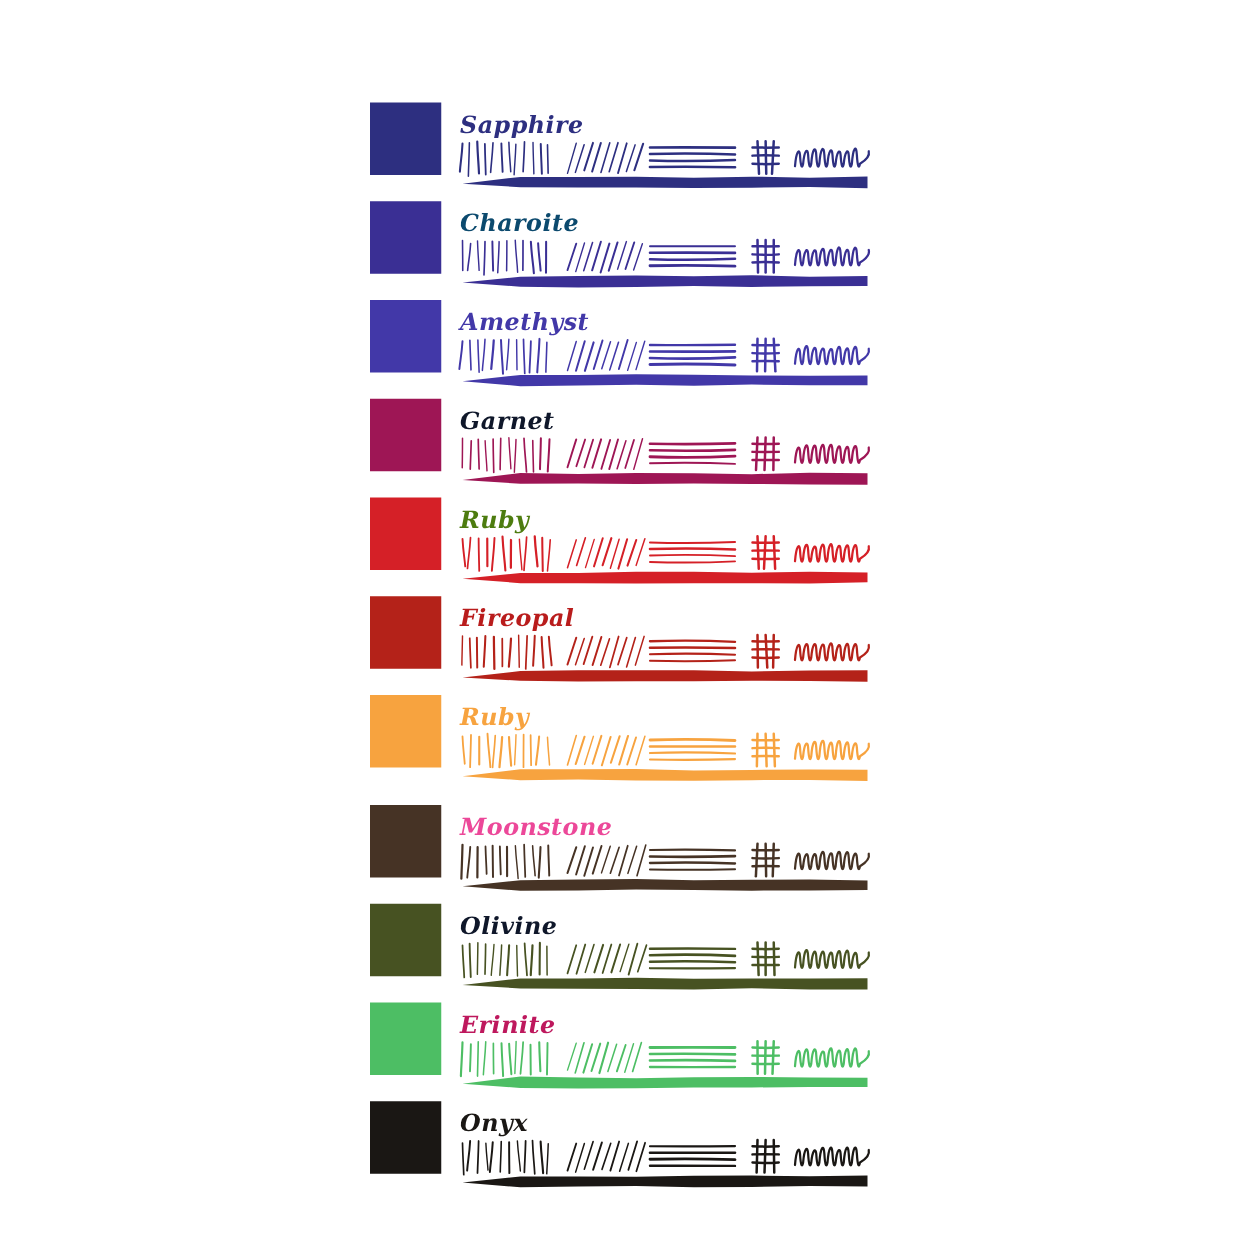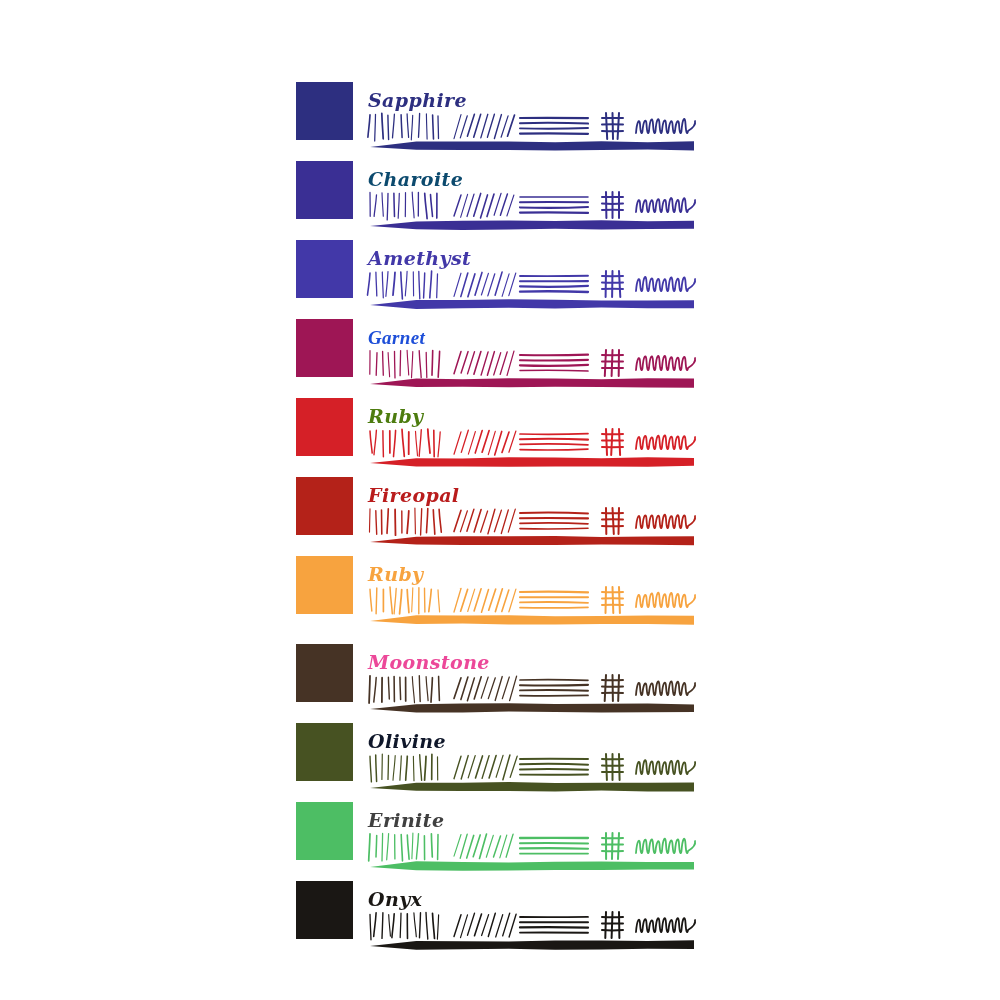--- a/index.html
+++ b/index.html
@@ -245,21 +245,21 @@
         <div style="position: absolute; left: 0px; top: 46px;">
           <svg width="330" height="20" viewBox="0 0 330 20" xmlns="http://www.w3.org/2000/svg">
             <path d="M2 10 L48.3 4.9 L94.6 5.0 L140.9 4.3 L187.1 4.8 L233.4 5.4 L279.7 5.5 L326.0 5.3 L326.0 13.2 L279.7 13.2 L233.4 12.6 L187.1 13.5 L140.9 12.7 L94.6 13.3 L48.3 13.9 Z" fill="#4238A8"></path>
           </svg>
         </div>
       </div>
     </div>
     <div class="swatch-row" style="top: 319px;">
       <div class="color-chip" title="Garnet" style="background: rgb(158, 22, 85);"></div>
       <div class="sample-area">
-        <div class="ink-name" style="color: #1d4ed8; font-family: Liberation Serif, serif;">Garnet</div>
+        <div class="ink-name" style="color: #0f172a;">Garnet</div>
         <div class="strokes">
           <svg width="330" height="50" viewBox="0 0 330 50" xmlns="http://www.w3.org/2000/svg">
             <g>
               <path d="M2.0 2.5 C2.0 14.3 1.9 17.3 1.8 26.2" stroke="#9E1655" stroke-width="1.20" fill="none" stroke-linecap="round"></path>
               <path d="M9.0 4.7 C8.7 16.0 8.4 19.0 8.2 27.3" stroke="#9E1655" stroke-width="1.34" fill="none" stroke-linecap="round"></path>
               <path d="M14.6 3.4 C14.8 15.3 15.1 18.3 15.3 27.2" stroke="#9E1655" stroke-width="1.35" fill="none" stroke-linecap="round"></path>
               <path d="M20.1 4.6 C20.6 16.6 21.2 19.6 21.6 28.7" stroke="#9E1655" stroke-width="1.13" fill="none" stroke-linecap="round"></path>
               <path d="M26.5 3.3 C26.6 16.6 26.8 19.6 27.0 29.9" stroke="#9E1655" stroke-width="1.32" fill="none" stroke-linecap="round"></path>
               <path d="M32.6 2.6 C32.4 15.2 32.2 18.2 32.1 27.7" stroke="#9E1655" stroke-width="1.30" fill="none" stroke-linecap="round"></path>
               <path d="M39.1 2.2 C39.6 14.6 40.3 17.6 40.7 27.0" stroke="#9E1655" stroke-width="1.13" fill="none" stroke-linecap="round"></path>
@@ -587,21 +587,21 @@
         <div style="position: absolute; left: 0px; top: 46px;">
           <svg width="330" height="20" viewBox="0 0 330 20" xmlns="http://www.w3.org/2000/svg">
             <path d="M2 10 L48.3 4.7 L94.6 4.8 L140.9 4.1 L187.1 4.9 L233.4 4.7 L279.7 4.7 L326.0 4.5 L326.0 13.5 L279.7 13.6 L233.4 12.6 L187.1 13.6 L140.9 13.1 L94.6 12.9 L48.3 12.8 Z" fill="#475222"></path>
           </svg>
         </div>
       </div>
     </div>
     <div class="swatch-row" style="top: 802px;">
       <div class="color-chip" title="Erinite" style="background: rgb(77, 190, 100);"></div>
       <div class="sample-area">
-        <div class="ink-name" style="color: #404040;">Erinite</div>
+        <div class="ink-name" style="color: #be185d;">Erinite</div>
         <div class="strokes">
           <svg width="330" height="50" viewBox="0 0 330 50" xmlns="http://www.w3.org/2000/svg">
             <g>
               <path d="M2.0 2.9 C1.6 16.4 1.1 19.4 0.7 29.9" stroke="#4DBE64" stroke-width="1.72" fill="none" stroke-linecap="round"></path>
               <path d="M8.7 4.4 C8.5 15.2 8.2 18.2 8.0 26.0" stroke="#4DBE64" stroke-width="1.53" fill="none" stroke-linecap="round"></path>
               <path d="M14.6 2.4 C14.4 16.2 14.2 19.2 14.0 29.9" stroke="#4DBE64" stroke-width="1.29" fill="none" stroke-linecap="round"></path>
               <path d="M20.6 2.5 C20.0 15.6 19.3 18.6 18.7 28.8" stroke="#4DBE64" stroke-width="1.22" fill="none" stroke-linecap="round"></path>
               <path d="M26.7 3.7 C26.7 15.8 26.8 18.8 26.9 27.9" stroke="#4DBE64" stroke-width="1.34" fill="none" stroke-linecap="round"></path>
               <path d="M33.2 3.5 C33.6 16.7 34.1 19.7 34.5 29.9" stroke="#4DBE64" stroke-width="1.59" fill="none" stroke-linecap="round"></path>
               <path d="M39.3 4.0 C39.8 16.1 40.5 19.1 41.1 28.3" stroke="#4DBE64" stroke-width="1.61" fill="none" stroke-linecap="round"></path>

